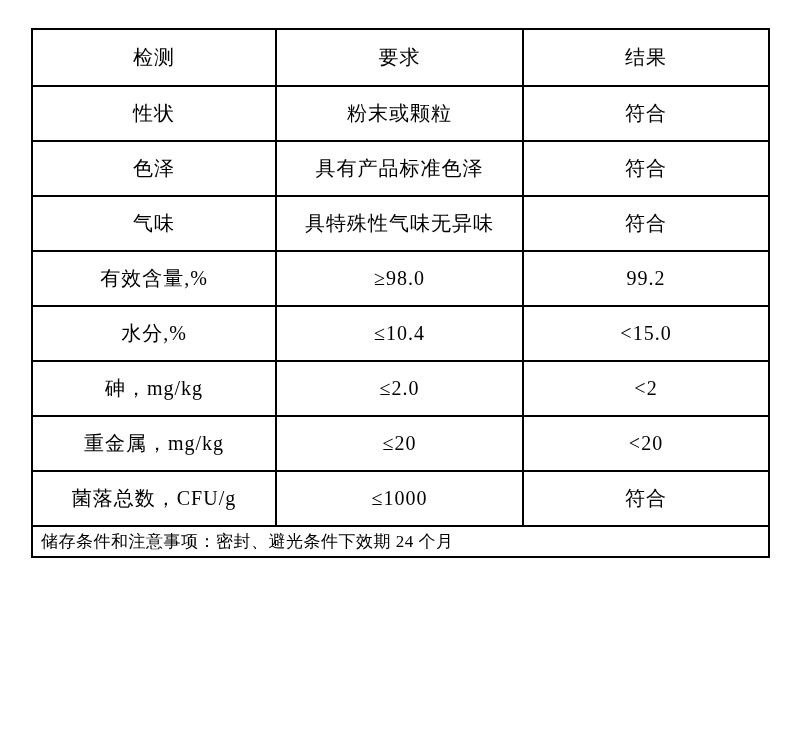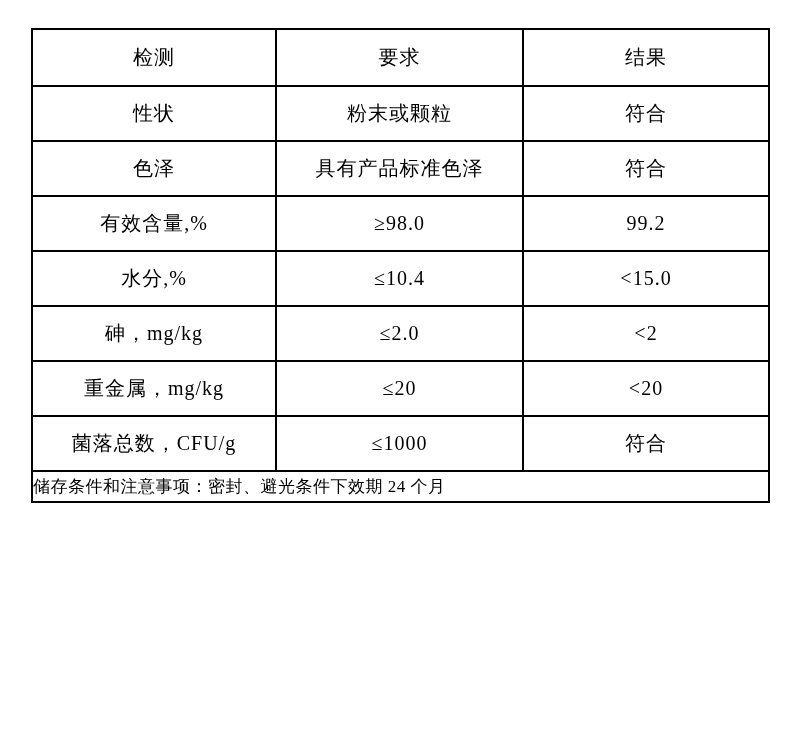--- a/index.html
+++ b/index.html
@@ -28,20 +28,21 @@
     letter-spacing: 1px;
     padding: 0;
     overflow: hidden;
   }
   tr.hdr  { height: 57px; }
   tr.row  { height: 55px; }
   tr.ftr  { height: 31px; }
   tr.ftr td {
     text-align: left;
     font-size: 17px;
+    padding-left: 8px;
     letter-spacing: 0.5px;
   }
 </style>
 </head>
 <body>
 
 <div class="page">
   <table class="spec">
     <colgroup>
       <col style="width:244px">
@@ -55,20 +56,25 @@
         <th>结果</th>
       </tr>
       <tr class="row">
         <td>性状</td>
         <td>粉末或颗粒</td>
         <td>符合</td>
       </tr>
       <tr class="row">
         <td>色泽</td>
         <td>具有产品标准色泽</td>
+        <td>符合</td>
+      </tr>
+      <tr class="row">
+        <td>气味</td>
+        <td>具特殊性气味无异味</td>
         <td>符合</td>
       </tr>
       <tr class="row">
         <td>有效含量,%</td>
         <td>≥98.0</td>
         <td>99.2</td>
       </tr>
       <tr class="row">
         <td>水分,%</td>
         <td>≤10.4</td>

